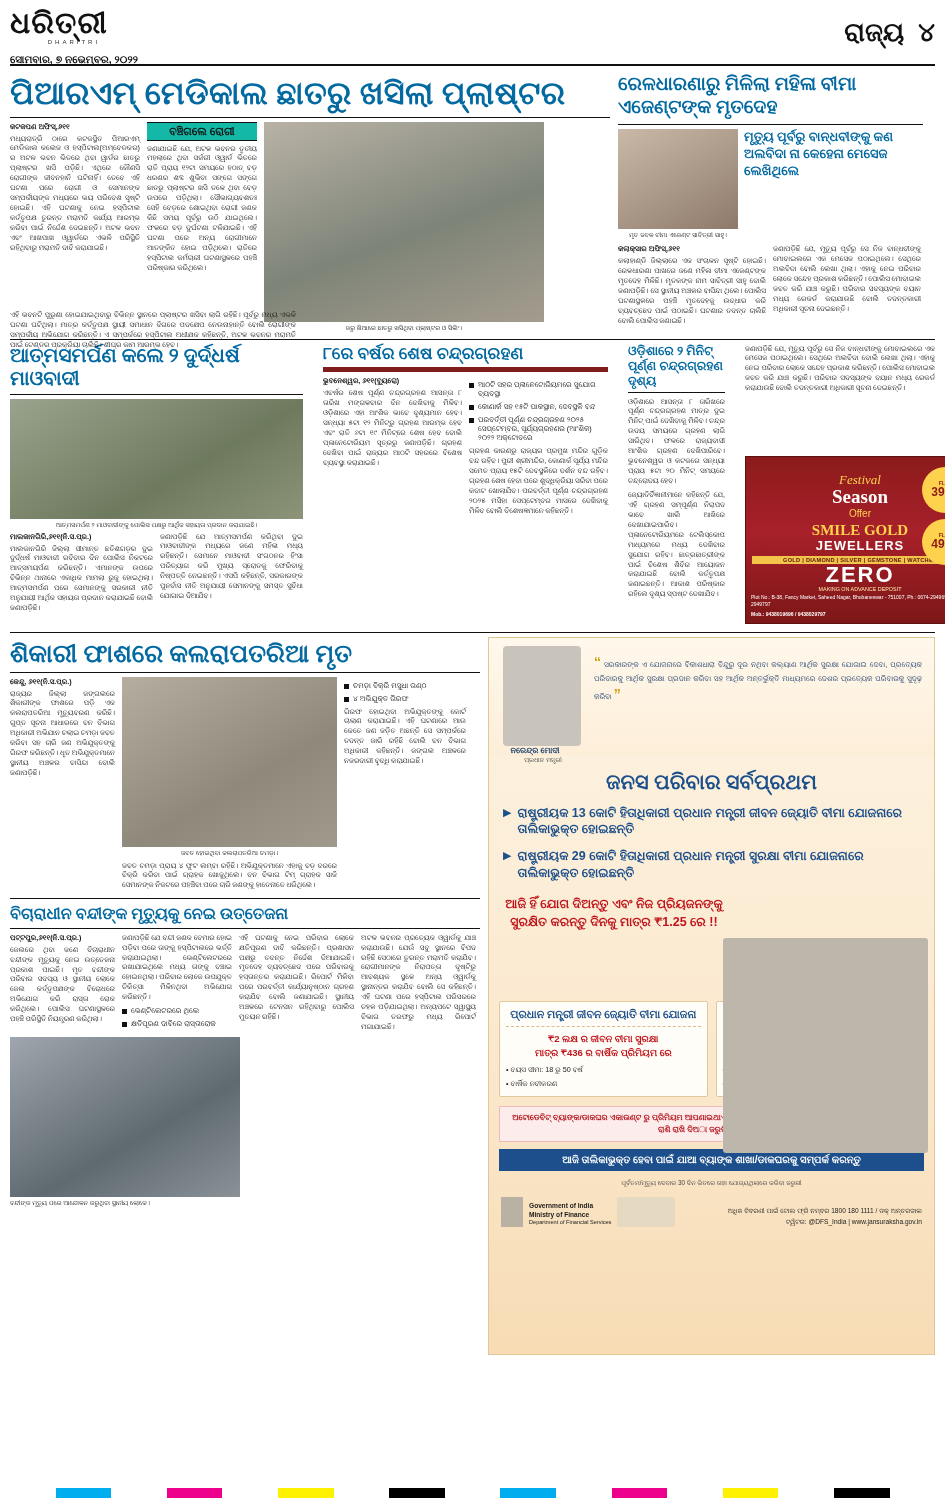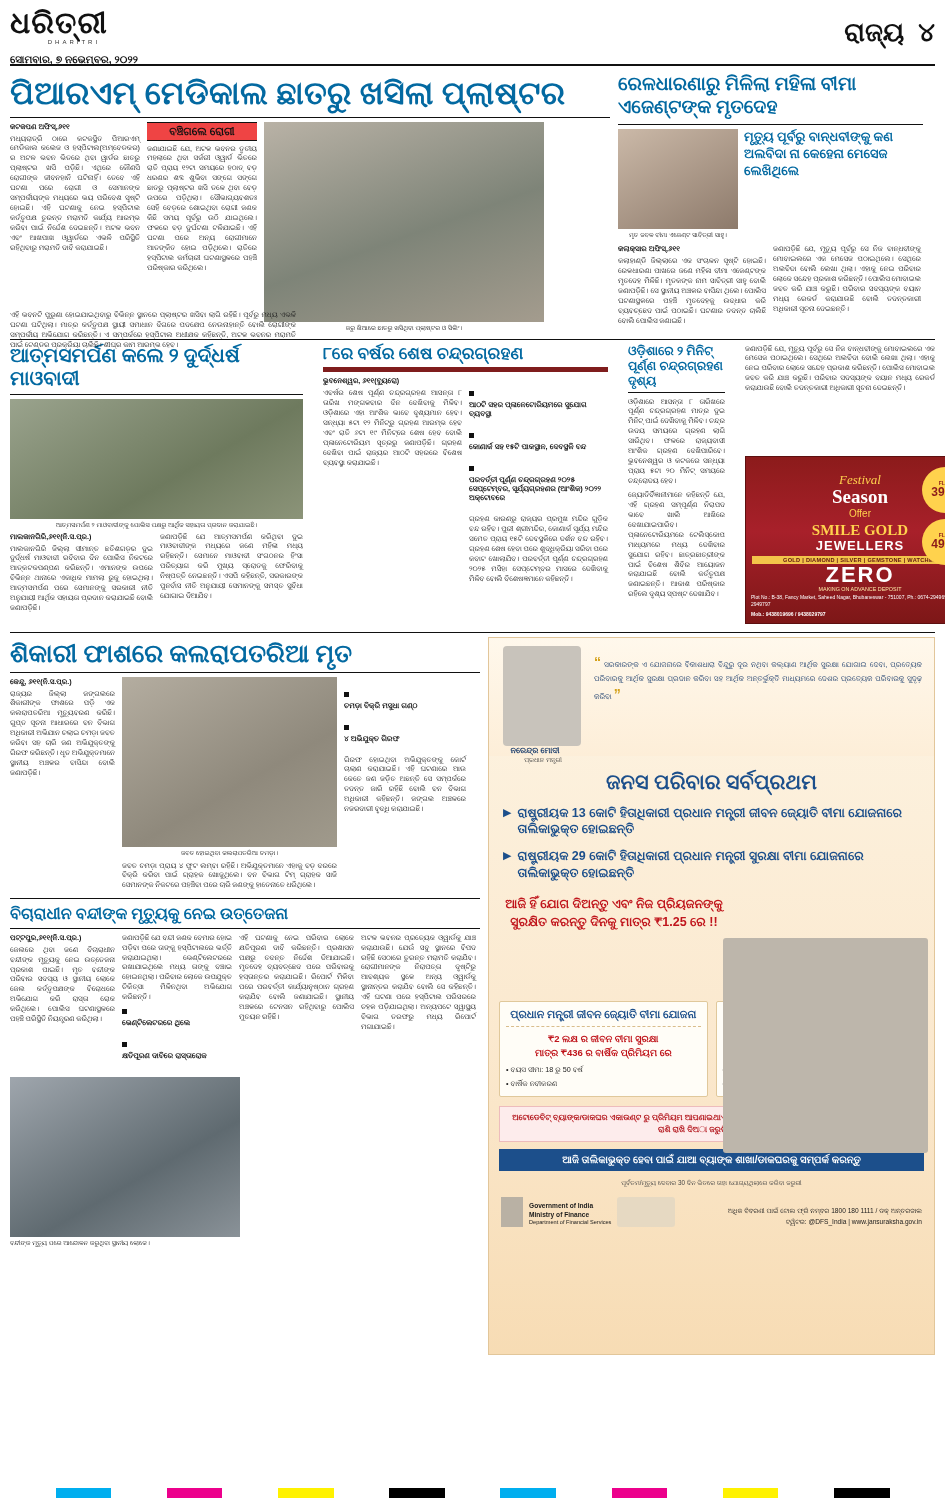--- a/index.html
+++ b/index.html
@@ -82,28 +82,28 @@
     border-bottom: 1px solid #111;
   }
   .head-right {
     font-size: 19px;
     line-height: 1.22;
     padding-bottom: 6px;
     border-bottom: 1px solid #111;
   }
 
   .boxhead {
-    background:#ef4444;
+    background:#14b8a6;
     border-top:1px solid #111; border-bottom:1px solid #111;
     text-align:center; font-weight:bold; font-size:11px;
     font-family:"Liberation Serif", serif;
     padding:2px 0; margin-bottom:3px;
   }
 
-  .bullet-line { font-size:7.4px; font-weight:bold; display:flex; gap:4px; margin:12px 0;flex-direction:column; }
+  .bullet-line { font-size:7.4px; font-weight:normal; display:flex; gap:4px; margin:4px 0; }
   .sq { width:5px;height:5px;background:#111;margin-top:3px;flex:none; }
 
   
   .mid-wrap { display:flex; gap:20px; margin-top:7px; border-top:1px solid #111; padding-top:4px;}
   .mid-a { width: 293px; }
   .mid-b { width: 285px; }
   .mid-c { width: 150px; }
   .mid-d { width: 190px; }
 
   .head-mid { font-size: 20px; line-height:1.15; border-bottom:1px solid #111; padding-bottom:4px;}
@@ -300,21 +300,21 @@
 
   <div class="mid-wrap">
 
     <div class="mid-a">
       <div class="hl head-mid">ଆତ୍ମସମର୍ପଣ କଲେ ୨ ଦୁର୍ଦ୍ଧର୍ଷ ମାଓବାଦୀ</div>
       <div class="photo" style="height:120px;margin-top:4px;background:linear-gradient(150deg,#9aa38d,#6e7a5e 60%,#8c9479);"></div>
       <div class="caption">ଆତ୍ମସମର୍ପଣ ୨ ମାଓବାଦୀଙ୍କୁ ପୋଲିସ ପକ୍ଷରୁ ଆର୍ଥିକ ସହାୟତା ପ୍ରଦାନ କରାଯାଇଛି।</div>
       <div style="display:flex;gap:7px;margin-top:3px;">
         <div style="width:143px;">
           <div class="dateline mb3">ମାଲକାନଗିରି,୬୧୧(ନି.ସ.ପ୍ର.)</div>
-          <div class="body-text">ମାଲକାନଗିରି ଜିଲ୍ଲା ସୀମାନ୍ତ ଛତିଶଗଡ଼ର ଦୁଇ ଦୁର୍ଦ୍ଧର୍ଷ ମାଓବାଦୀ ରବିବାର ଦିନ ପୋଲିସ ନିକଟରେ ଆତ୍କଟକପଣ୍ପଣ କରିଛନ୍ତି। ଏମାନଙ୍କ ଉପରେ ବିଭିନ୍ନ ଥାନାରେ ଏକାଧିକ ମାମଲା ରୁଜୁ ହୋଇଥିଲା। ଆତ୍ମସମର୍ପଣ ପରେ ସେମାନଙ୍କୁ ସରକାରୀ ନୀତି ଅନୁଯାୟୀ ଆର୍ଥିକ ସହାୟତା ପ୍ରଦାନ କରାଯାଇଛି ବୋଲି ଜଣାପଡ଼ିଛି।</div>
+          <div class="body-text">ମାଲକାନଗିରି ଜିଲ୍ଲା ସୀମାନ୍ତ ଛତିଶଗଡ଼ର ଦୁଇ ଦୁର୍ଦ୍ଧର୍ଷ ମାଓବାଦୀ ରବିବାର ଦିନ ପୋଲିସ ନିକଟରେ ଆତ୍ସମୟର୍ପଣ କରିଛନ୍ତି। ଏମାନଙ୍କ ଉପରେ ବିଭିନ୍ନ ଥାନାରେ ଏକାଧିକ ମାମଲା ରୁଜୁ ହୋଇଥିଲା। ଆତ୍ମସମର୍ପଣ ପରେ ସେମାନଙ୍କୁ ସରକାରୀ ନୀତି ଅନୁଯାୟୀ ଆର୍ଥିକ ସହାୟତା ପ୍ରଦାନ କରାଯାଇଛି ବୋଲି ଜଣାପଡ଼ିଛି।</div>
         </div>
         <div style="width:143px;">
           <div class="body-text">ଜଣାପଡ଼ିଛି ଯେ ଆତ୍ମସମର୍ପଣ କରିଥିବା ଦୁଇ ମାଓବାଦୀଙ୍କ ମଧ୍ୟରେ ଜଣେ ମହିଳା ମଧ୍ୟ ରହିଛନ୍ତି। ସେମାନେ ମାଓବାଦୀ ସଂଗଠନର ହିଂସା ପରିତ୍ୟାଗ କରି ମୁଖ୍ୟ ସ୍ରୋତକୁ ଫେରିବାକୁ ନିଷ୍ପତ୍ତି ନେଇଛନ୍ତି। ଏସପି କହିଛନ୍ତି, ସରକାରଙ୍କ ପୁନର୍ବାସ ନୀତି ଅନୁଯାୟୀ ସେମାନଙ୍କୁ ସମସ୍ତ ସୁବିଧା ଯୋଗାଇ ଦିଆଯିବ।</div>
         </div>
       </div>
     </div>
 
     <div class="mid-b">
       <div class="hl head-mid2">୮ରେ ବର୍ଷର ଶେଷ ଚନ୍ଦ୍ରଗ୍ରହଣ</div>
       <div style="display:flex;gap:7px;margin-top:4px;">

